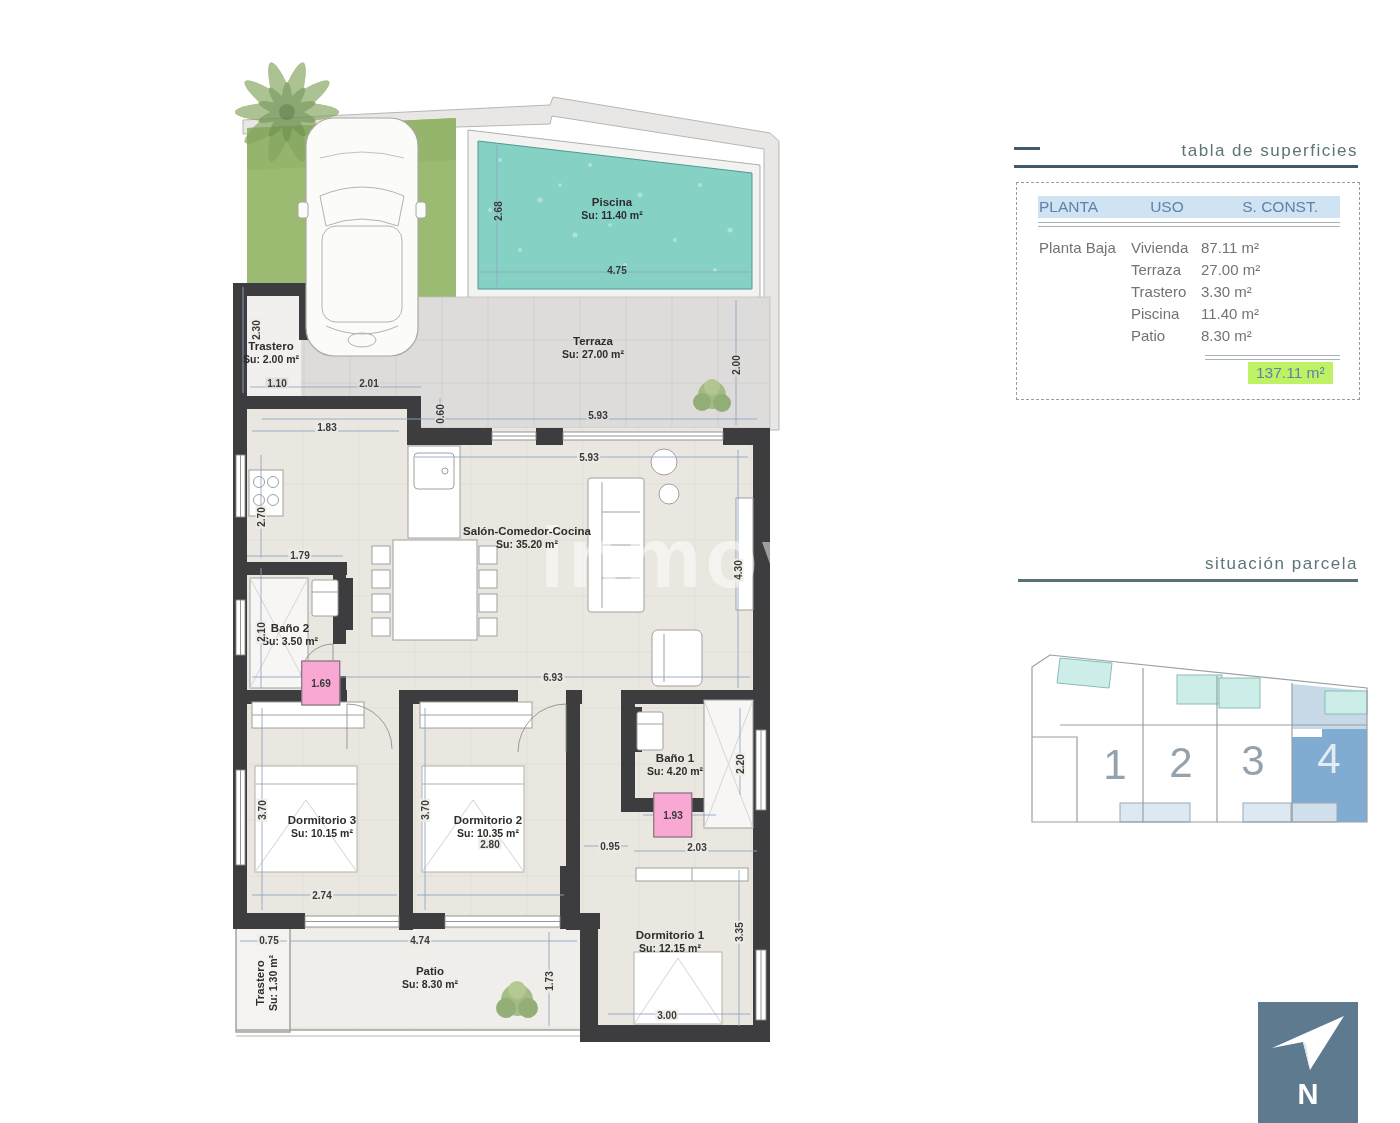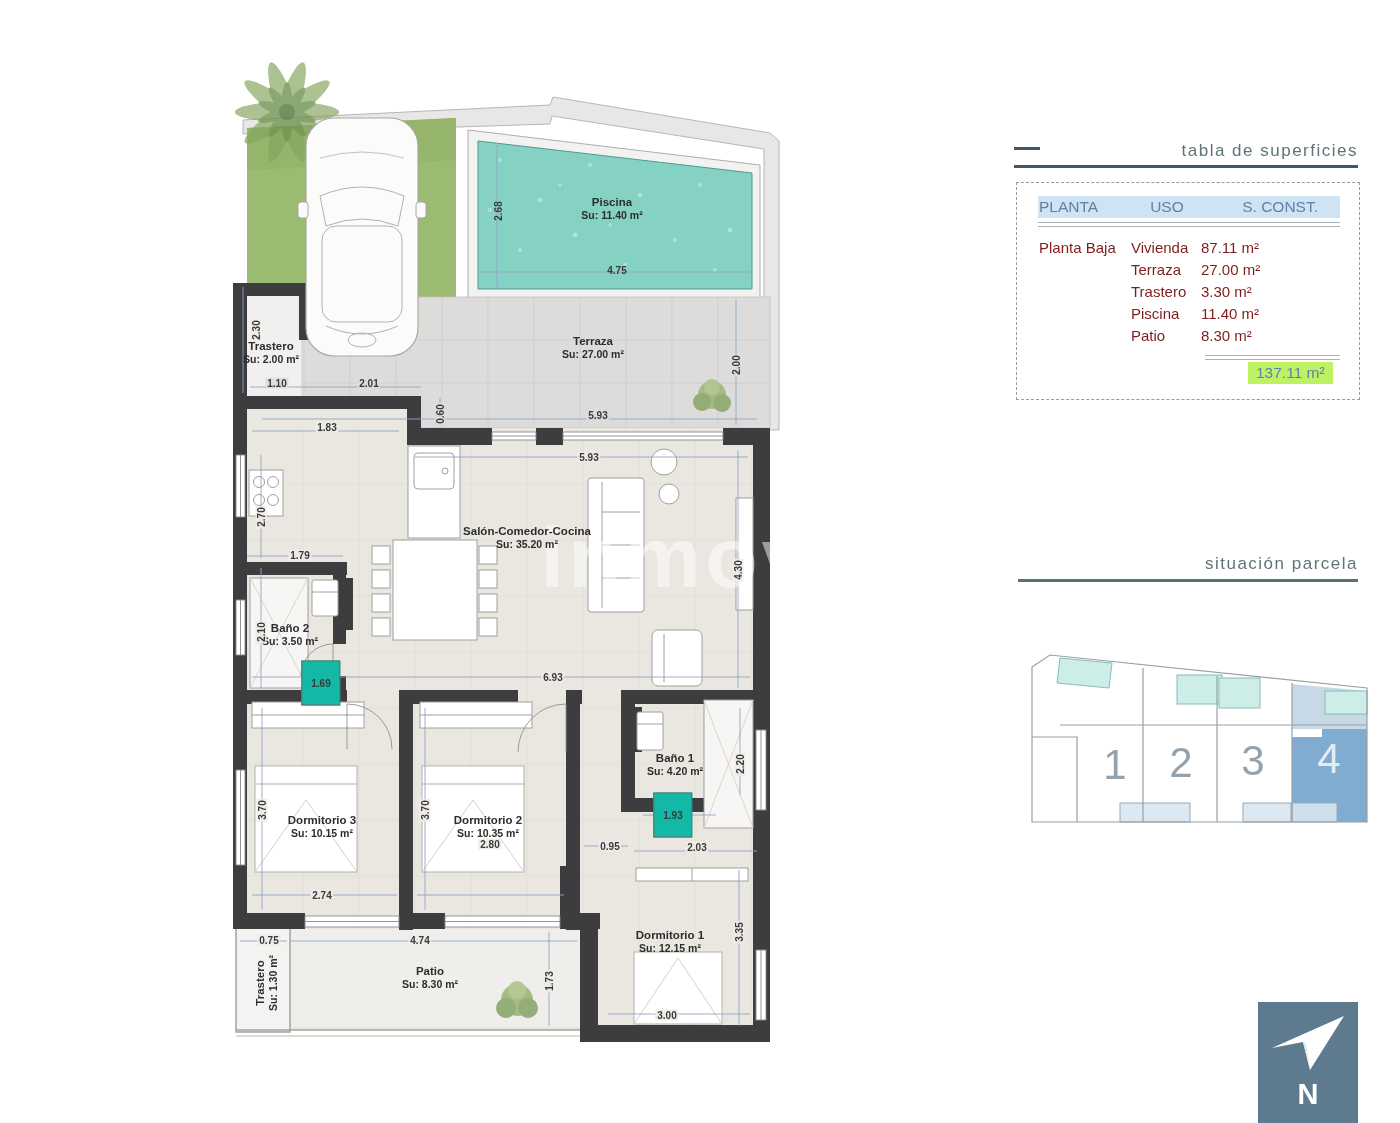--- a/index.html
+++ b/index.html
@@ -8,21 +8,21 @@
   .abs{position:absolute;}
   svg{display:block;}
 
   
   .dim{position:absolute;font-size:10px;font-weight:bold;color:#3a3a3a;
        transform:translate(-50%,-50%);white-space:nowrap;z-index:6;
        background:rgba(238,236,230,0.88);padding:0 2px;line-height:11px;}
   .dim.v{transform:translate(-50%,-50%) rotate(-90deg);}
   .dim.on-pool{background:transparent;}
   .dim.on-gray{background:rgba(221,220,218,0.85);}
-  .dim.boxed{border:1px solid #6b6b6b;background:#14b8a6;padding:16px 9px;}
+  .dim.boxed{border:1px solid #6b6b6b;background:#f9a8d4;padding:16px 9px;}
 
   
   .room-label{position:absolute;transform:translate(-50%,-50%);text-align:center;
               z-index:6;color:#2d2d2d;white-space:nowrap;}
   .room-label .rn{font-size:11.5px;font-weight:bold;line-height:13px;}
   .room-label .ra{font-size:10.5px;font-weight:bold;line-height:12px;}
   .room-label.rot{transform:translate(-50%,-50%) rotate(-90deg);}
 
   
   .panel-title{position:absolute;font-size:17px;letter-spacing:1.5px;color:#5f7478;z-index:4;}
@@ -34,21 +34,21 @@
           border:1px dashed #9b9b9b;z-index:3;}
   .st-header{position:absolute;left:1038px;top:196px;width:302px;height:22px;
              background:#cfe3f2;color:#5e82a8;font-size:15.5px;display:flex;
              align-items:center;z-index:4;}
   .st-header .h1{padding-left:1px;}
   .st-header .h2{margin-left:52px;}
   .st-header .h3{margin-left:auto;padding-right:22px;}
   .st-hrule{position:absolute;left:1038px;top:222px;width:302px;height:3px;
             border-top:1.5px solid #a9b3ba;border-bottom:1.5px solid #a9b3ba;z-index:4;}
   .st-rows{position:absolute;left:1039px;top:237px;width:299px;z-index:4;
-           font-size:15px;color:#7f1d1d;}
+           font-size:15px;color:#737373;}
   .st-row{display:grid;grid-template-columns:92px 70px 1fr;height:21.8px;align-items:center;}
   .st-row .c1{text-align:left;}
   .st-row .c2{text-align:left;}
   .st-row .c3{text-align:left;padding-right:10px;}
   .st-trule{position:absolute;left:1205px;top:355px;width:135px;height:3px;
             border-top:1.5px solid #a9b3ba;border-bottom:1.5px solid #a9b3ba;z-index:4;}
   .st-total{position:absolute;left:1248px;top:362px;background:#bef264;color:#5e82a8;
             font-size:15.5px;padding:2px 8px;z-index:4;}
 
   

